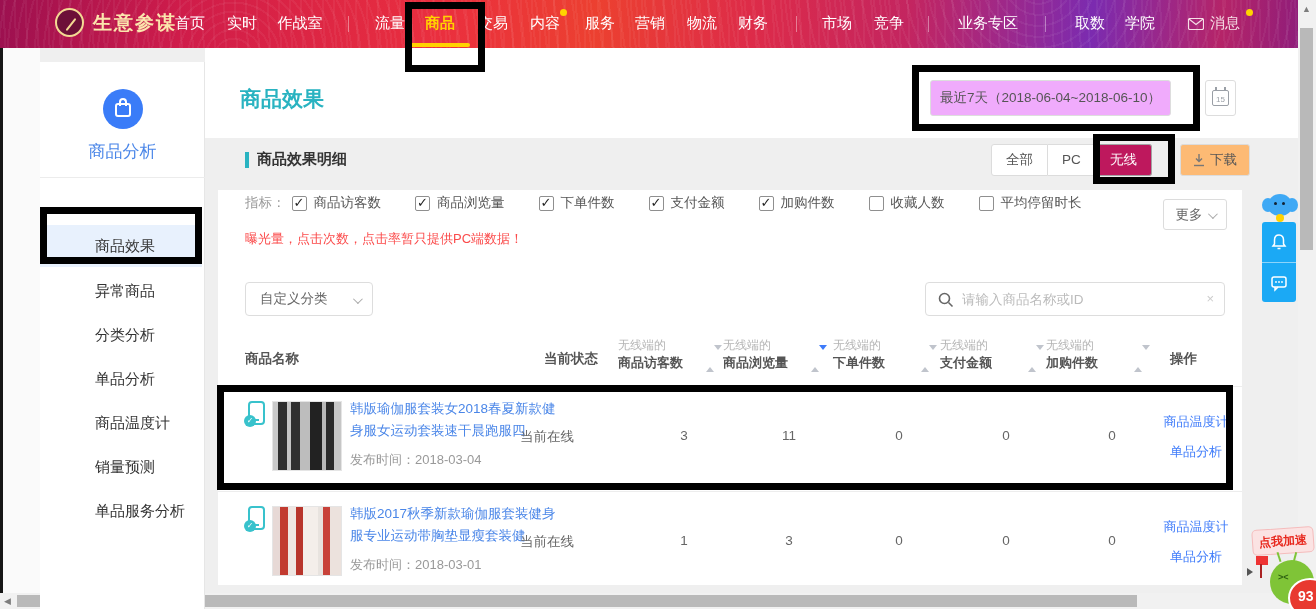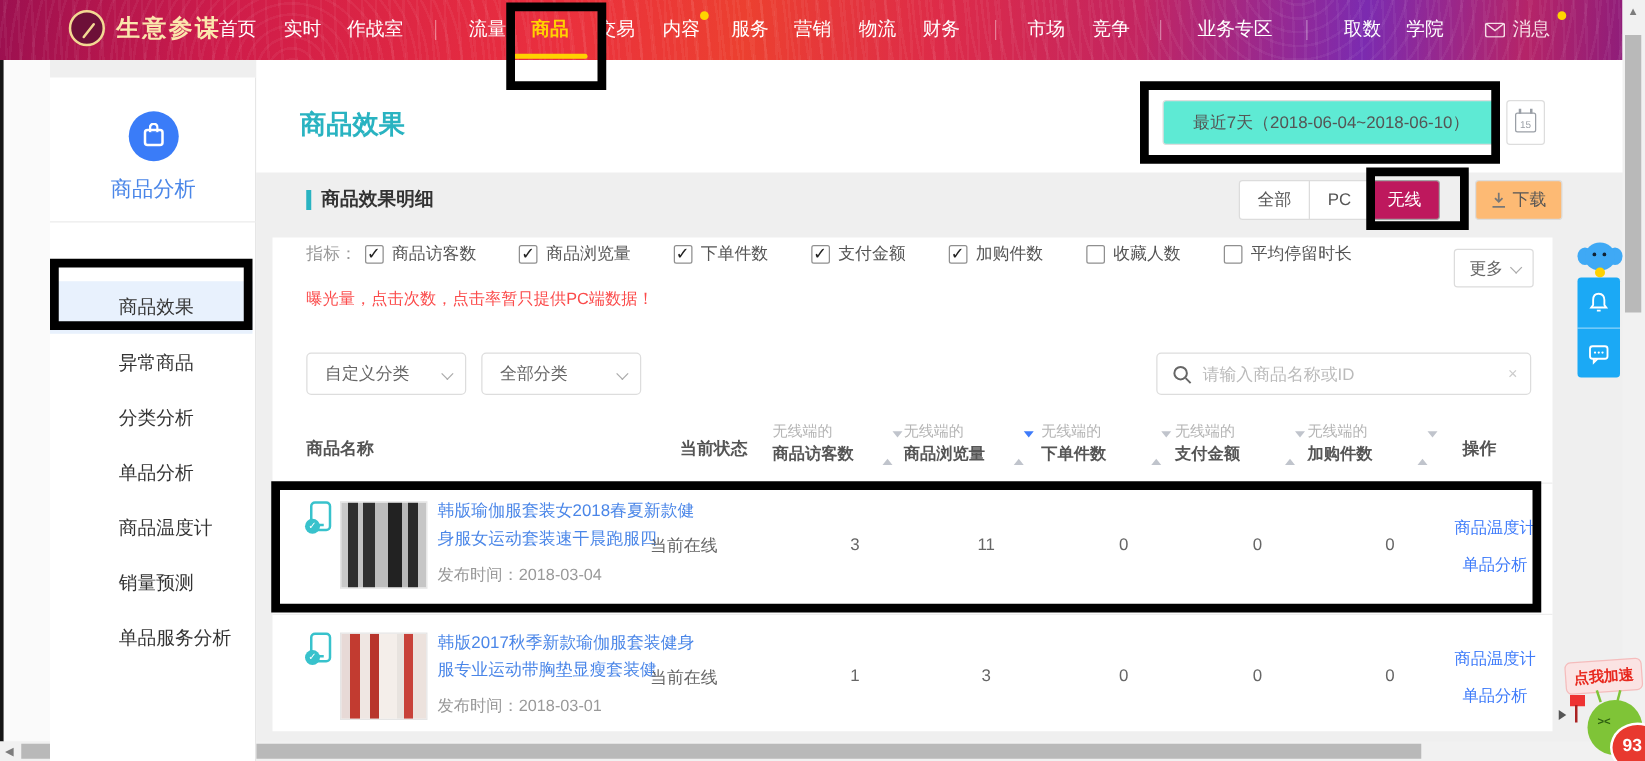--- a/index.html
+++ b/index.html
@@ -41,21 +41,21 @@
   .bag-body { position:absolute; left:12px; top:14px; width:16px; height:14px; border:2px solid #fff; border-radius:3px; background:transparent; }
   .bag-handle { position:absolute; left:16px; top:9px; width:8px; height:8px; border:2px solid #fff; border-bottom:none; border-radius:5px 5px 0 0; }
   .side-title { position:absolute; left:0; top:78px; width:165px; text-align:center; color:#4a86e8; font-size:17px; }
   .side-sep { position:absolute; left:0; top:115px; width:165px; height:1px; background:#ececec; }
   .side-item { position:absolute; left:0; width:162px; height:42px; line-height:42px; padding-left:55px; font-size:15px; color:#333; cursor:pointer; }
   .side-item.active { background:#e8f1fd; }
 
   
   .head-band { position:absolute; left:205px; top:48px; width:1093px; height:90px; background:#fff; }
   .page-title { position:absolute; left:240px; top:85px; font-size:21px; font-weight:bold; color:#29b3c1; }
-  .date-box { position:absolute; left:930px; top:80px; width:270px; height:36px; background:#5eead4; border:1px solid #ddd; border-radius:3px;
+  .date-box { position:absolute; left:930px; top:80px; width:241px; height:36px; background:#f0abfc; border:1px solid #ddd; border-radius:3px;
     text-align:center; line-height:34px; font-size:13.5px; color:#555; cursor:pointer; }
   .cal-btn { position:absolute; left:1205px; top:80px; width:31px; height:36px; background:#fff; border:1px solid #ddd; border-radius:3px; cursor:pointer; }
   .cal-icon { position:absolute; left:6px; top:9px; width:17px; height:16px; border:1.5px solid #9a9fa6; border-radius:2px; font-size:8px; color:#9a9fa6; text-align:center; line-height:17px; }
   .cal-icon::before { content:""; position:absolute; left:2px; top:-4px; width:2px; height:4px; background:#9a9fa6; }
   .cal-icon::after  { content:""; position:absolute; right:2px; top:-4px; width:2px; height:4px; background:#9a9fa6; }
 
   
   .sect-bar { position:absolute; left:245px; top:152px; width:4px; height:16px; background:#29b3c1; }
   .sect-title { position:absolute; left:257px; top:150px; font-size:15px; font-weight:bold; color:#333; }
   .tabs { position:absolute; left:991px; top:144px; height:32px; display:flex; }
@@ -280,24 +280,20 @@
     </div>
     <div class="more-btn">
       <span>更多</span><i class="caret"></i>
     </div>
     <div class="note">曝光量，点击次数，点击率暂只提供PC端数据！</div>
 
     <div class="select sel-1">
       <span>自定义分类</span>
       <i class="caret"></i>
     </div>
-    <div class="select sel-2">
-      <span>全部分类</span>
-      <i class="caret"></i>
-    </div>
     <div class="search-box">
       <svg width="16" height="16" viewBox="0 0 16 16">
         <circle cx="6.5" cy="6.5" r="5" fill="none" stroke="#666" stroke-width="1.6"></circle>
         <path d="M10.5 10.5 L14.5 14.5" stroke="#666" stroke-width="1.6"></path>
       </svg>
       <input type="text" placeholder="请输入商品名称或ID" style="">
       <span class="search-clear">×</span>
     </div>
 
     <div class="thead">

